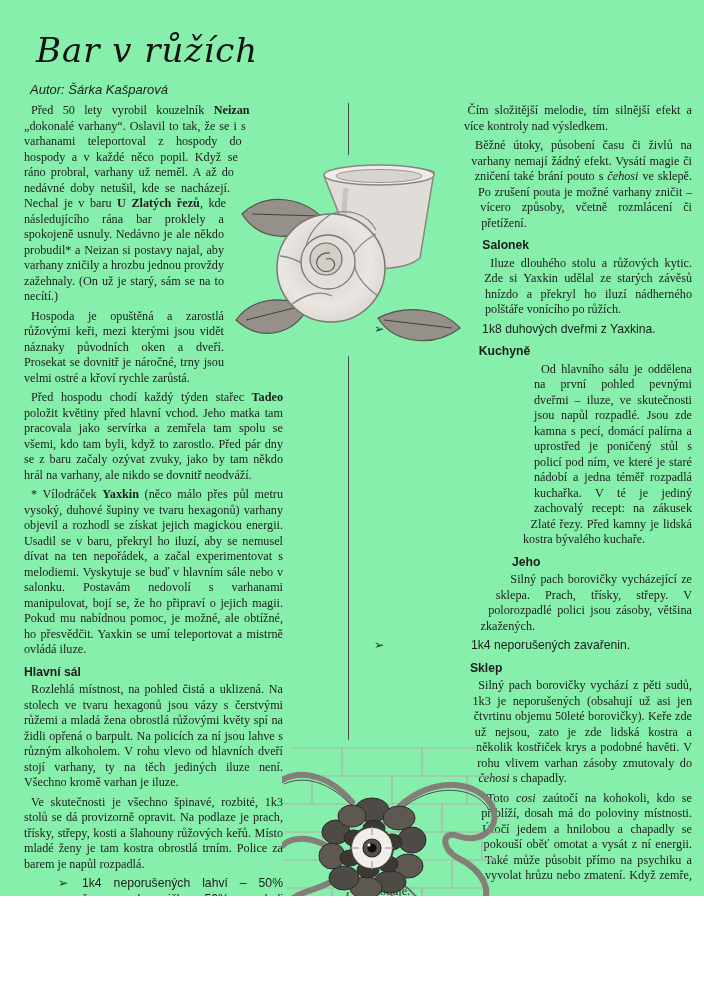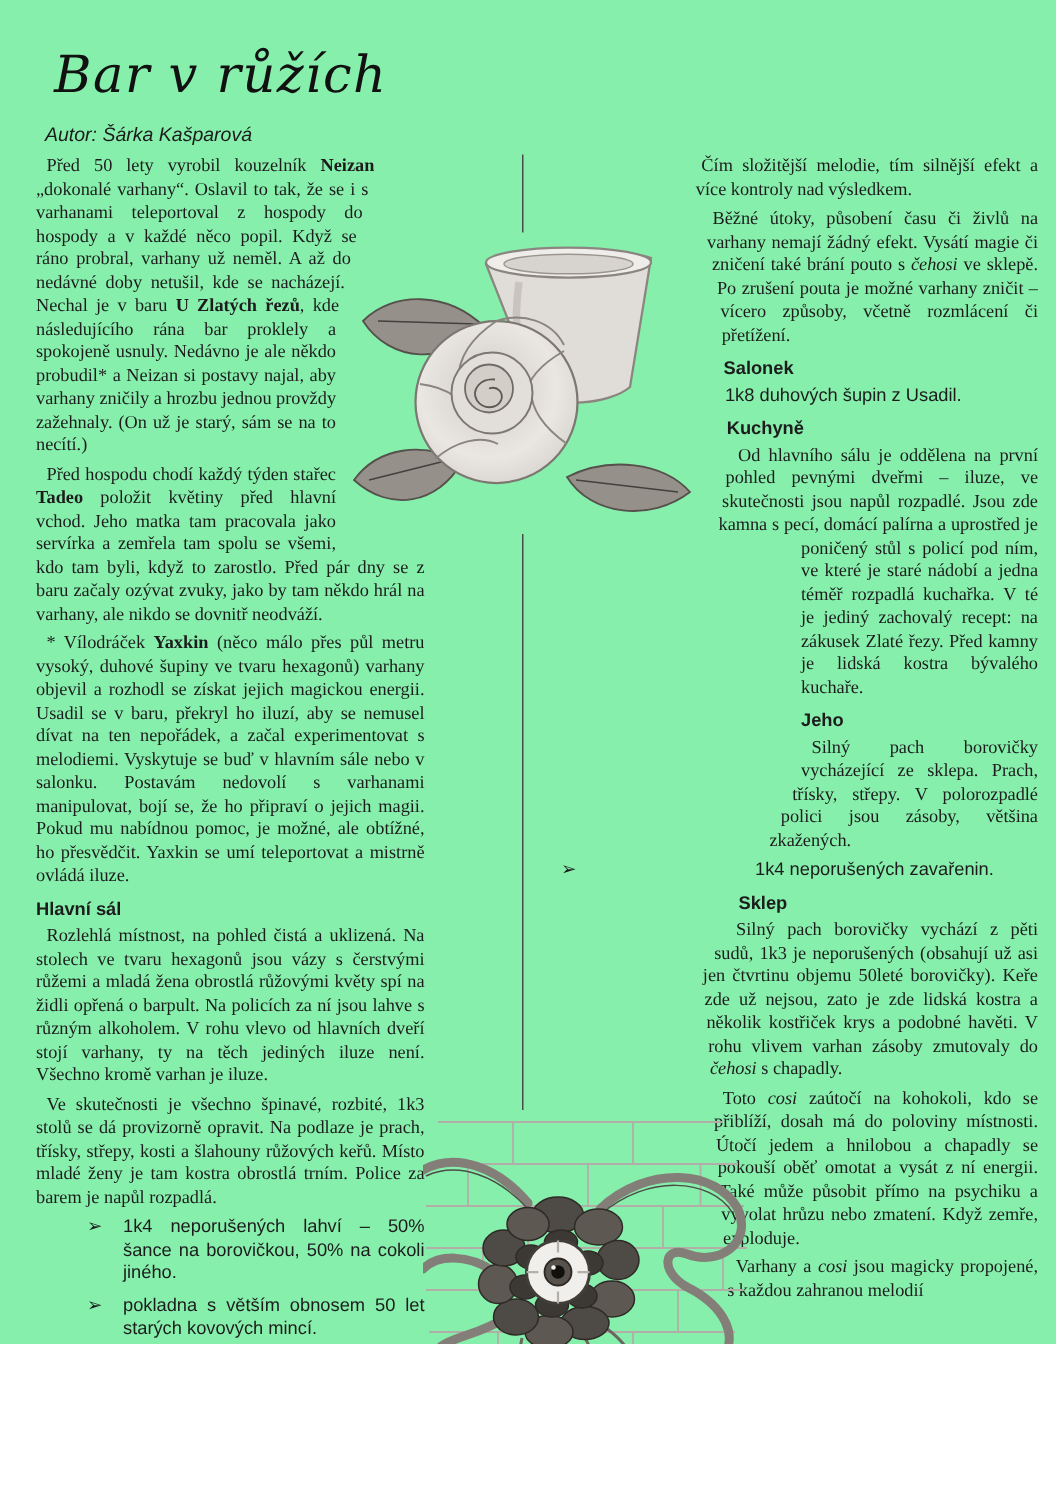--- a/index.html
+++ b/index.html
@@ -50,38 +50,40 @@
   <div class="author">Autor: Šárka Kašparová</div>
 
   <div class="divider seg1"></div>
   <div class="divider seg2"></div>
 
   <div class="col col-left">
     <div class="sp sp-rose-left"></div>
     <div class="sp sp-creature-left"></div>
     <div>
         <div class="p"><span>Před 50 lety vyrobil kouzelník </span><span class="b">Neizan</span><span> „dokonalé varhany“. Oslavil to tak, že se i s varhanami teleportoval z hospody do hospody a v každé něco popil. Když se ráno probral, varhany už neměl. A až do nedávné doby netušil, kde se nacházejí. Nechal je v baru </span><span class="b">U Zlatých řezů</span><span>, kde následujícího rána bar proklely a spokojeně usnuly. Nedávno je ale někdo probudil* a Neizan si postavy najal, aby varhany zničily a hrozbu jednou provždy zažehnaly. (On už je starý, sám se na to necítí.)</span></div>
+        <div class="p"><span>Hospoda je opuštěná a zarostlá růžovými keři, mezi kterými jsou vidět náznaky původních oken a dveří. Prosekat se dovnitř je náročné, trny jsou velmi ostré a křoví rychle zarůstá.</span></div>
         <div class="p"><span>Před hospodu chodí každý týden stařec </span><span class="b">Tadeo</span><span> položit květiny před hlavní vchod. Jeho matka tam pracovala jako servírka a zemřela tam spolu se všemi, kdo tam byli, když to zarostlo. Před pár dny se z baru začaly ozývat zvuky, jako by tam někdo hrál na varhany, ale nikdo se dovnitř neodváží.</span></div>
         <div class="p"><span>* Vílodráček </span><span class="b">Yaxkin</span><span> (něco málo přes půl metru vysoký, duhové šupiny ve tvaru hexagonů) varhany objevil a rozhodl se získat jejich magickou energii. Usadil se v baru, překryl ho iluzí, aby se nemusel dívat na ten nepořádek, a začal experimentovat s melodiemi. Vyskytuje se buď v hlavním sále nebo v salonku. Postavám nedovolí s varhanami manipulovat, bojí se, že ho připraví o jejich magii. Pokud mu nabídnou pomoc, je možné, ale obtížné, ho přesvědčit. Yaxkin se umí teleportovat a mistrně ovládá iluze.</span></div>
         <div class="h"><span>Hlavní sál</span></div>
         <div class="p"><span>Rozlehlá místnost, na pohled čistá a uklizená. Na stolech ve tvaru hexagonů jsou vázy s čerstvými růžemi a mladá žena obrostlá růžovými květy spí na židli opřená o barpult. Na policích za ní jsou lahve s různým alkoholem. V rohu vlevo od hlavních dveří stojí varhany, ty na těch jediných iluze není. Všechno kromě varhan je iluze.</span></div>
         <div class="p"><span>Ve skutečnosti je všechno špinavé, rozbité, 1k3 stolů se dá provizorně opravit. Na podlaze je prach, třísky, střepy, kosti a šlahouny růžových keřů. Místo mladé ženy je tam kostra obrostlá trním. Police za barem je napůl rozpadlá.</span></div>
         <div class="li"><span class="marker">➢</span><span><span>1k4 neporušených lahví – 50% šance na borovičkou, 50% na cokoli jiného.</span></span></div>
         <div class="li"><span class="marker">➢</span><span><span>pokladna s větším obnosem 50 let starých kovových mincí.</span></span></div>
       </div>
   </div>
 
   <div class="col col-right">
     <div class="sp sp-rose-right"></div>
     <div class="sp sp-creature-right"></div>
     <div>
         <div class="p"><span>Čím složitější melodie, tím silnější efekt a více kontroly nad výsledkem.</span></div>
         <div class="p"><span>Běžné útoky, působení času či živlů na varhany nemají žádný efekt. Vysátí magie či zničení také brání pouto s </span><span class="i">čehosi</span><span> ve sklepě. Po zrušení pouta je možné varhany zničit – vícero způsoby, včetně rozmlácení či přetížení.</span></div>
         <div class="h"><span>Salonek</span></div>
-        <div class="li"><span class="marker">➢</span><span><span>1k8 duhových šupin z Usadil.</span></span></div>
+        <div class="p"><span>Iluze dlouhého stolu a růžových kytic. Zde si Yaxkin udělal ze starých závěsů hnízdo a překryl ho iluzí nádherného polštáře vonícího po růžích.</span></div>
+        <div class="li"><span class="marker">➢</span><span><span>1k8 duhových dveřmi z Yaxkina.</span></span></div>
         <div class="h"><span>Kuchyně</span></div>
         <div class="p"><span>Od hlavního sálu je oddělena na první pohled pevnými dveřmi – iluze, ve skutečnosti jsou napůl rozpadlé. Jsou zde kamna s pecí, domácí palírna a uprostřed je poničený stůl s policí pod ním, ve které je staré nádobí a jedna téměř rozpadlá kuchařka. V té je jediný zachovalý recept: na zákusek Zlaté řezy. Před kamny je lidská kostra bývalého kuchaře.</span></div>
         <div class="h"><span>Jeho</span></div>
         <div class="p"><span>Silný pach borovičky vycházející ze sklepa. Prach, třísky, střepy. V polorozpadlé polici jsou zásoby, většina zkažených.</span></div>
         <div class="li"><span class="marker">➢</span><span><span>1k4 neporušených zavařenin.</span></span></div>
         <div class="h"><span>Sklep</span></div>
         <div class="p"><span>Silný pach borovičky vychází z pěti sudů, 1k3 je neporušených (obsahují už asi jen čtvrtinu objemu 50leté borovičky). Keře zde už nejsou, zato je zde lidská kostra a několik kostřiček krys a podobné havěti. V rohu vlivem varhan zásoby zmutovaly do </span><span class="i">čehosi</span><span> s chapadly.</span></div>
         <div class="p"><span>Toto </span><span class="i">cosi</span><span> zaútočí na kohokoli, kdo se přiblíží, dosah má do poloviny místnosti. Útočí jedem a hnilobou a chapadly se pokouší oběť omotat a vysát z ní energii. Také může působit přímo na psychiku a vyvolat hrůzu nebo zmatení. Když zemře, exploduje.</span></div>
         <div class="p"><span>Varhany a </span><span class="i">cosi</span><span> jsou magicky propojené, s každou zahranou melodií </span></div>
       </div>

